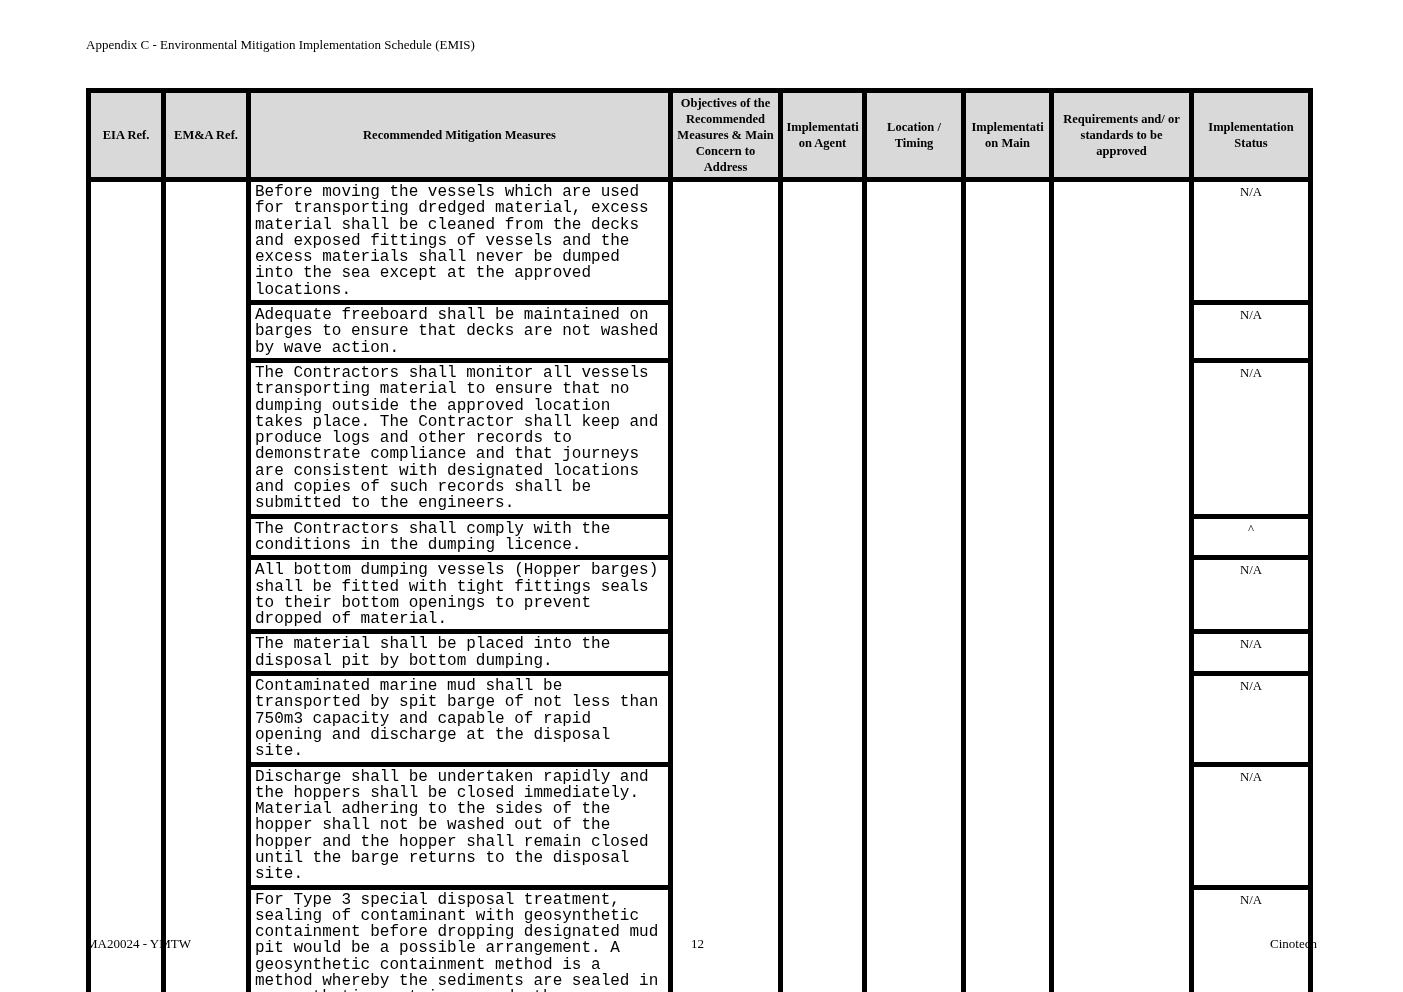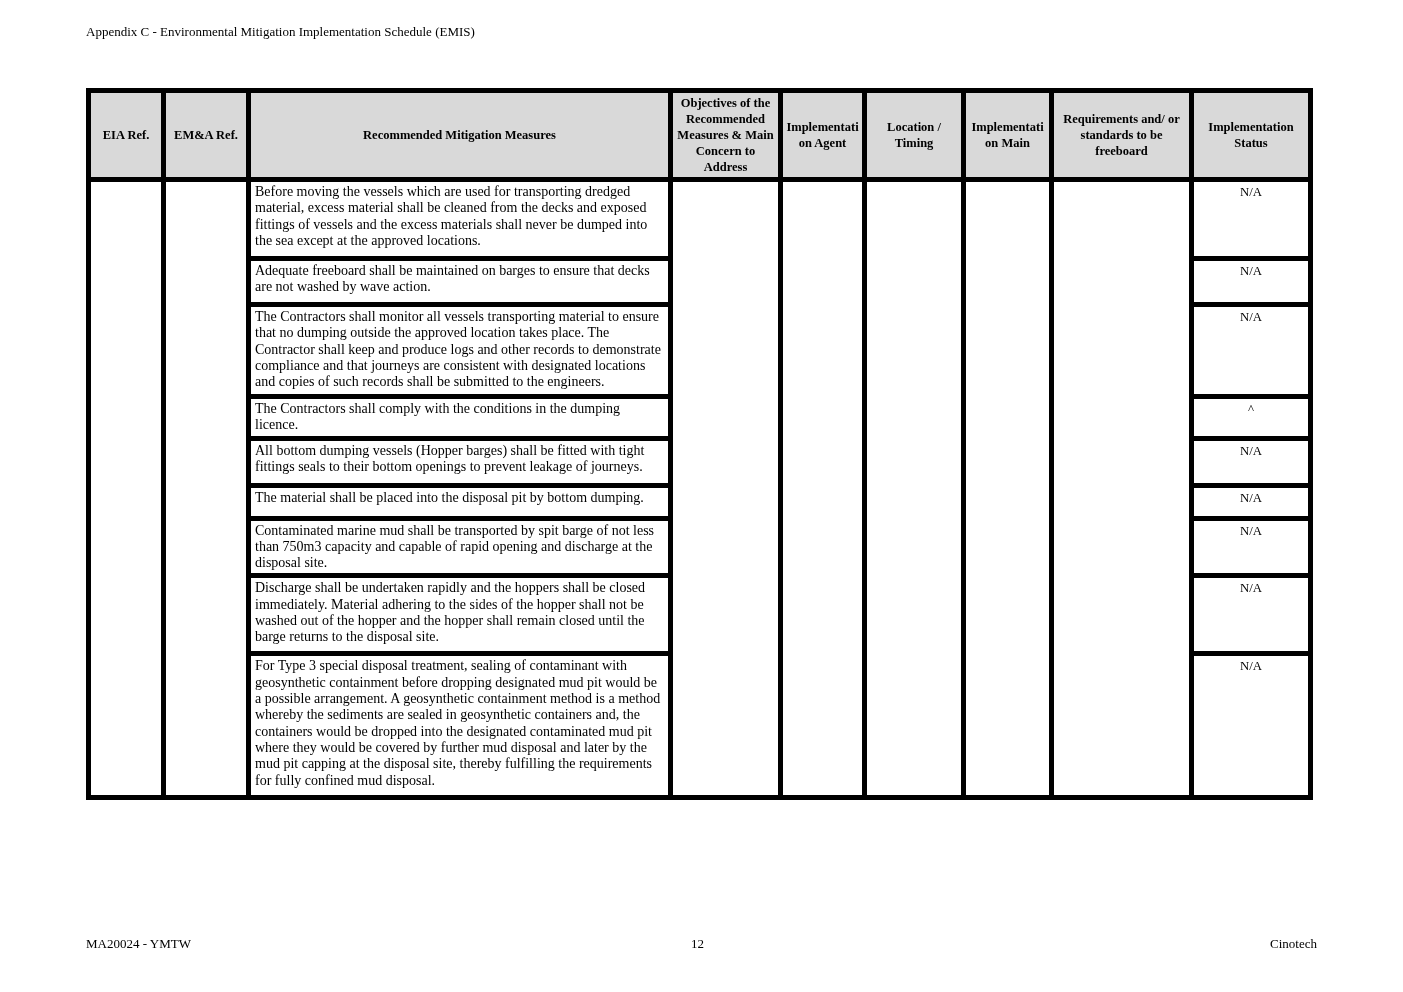--- a/index.html
+++ b/index.html
@@ -12,21 +12,21 @@
     width: 1403px;
     height: 992px;
     background: #ffffff;
     font-family: "Liberation Serif", "DejaVu Serif", serif;
     color: #000000;
     overflow: hidden;
   }
   .doc-title {
     position: absolute;
     left: 86px;
-    top: 24px;
+    top: 37px;
     font-size: 13px;
     white-space: nowrap;
   }
   table.emis {
     position: absolute;
     left: 86px;
     top: 88px;
     width: 1222px;
     border-collapse: collapse;
     table-layout: fixed;
@@ -43,25 +43,26 @@
     font-size: 12.5px;
     line-height: 16px;
     text-align: center;
     vertical-align: middle;
     padding: 2px 3px;
     overflow-wrap: break-word;
     word-wrap: break-word;
   }
   table.emis thead tr { height: 84px; }
   td.measure-cell {
-    font-size: 14px;
+    font-size: 16px;
     line-height: 16.3px;
     text-align: left;
     vertical-align: top;
     padding: 2px 5px 2px 4px;
+    font-family: Liberation Mono, monospace;
   }
   td.status-cell {
     font-size: 12.8px;
     line-height: 15px;
     text-align: center;
     vertical-align: top;
     padding: 3px 2px 2px 2px;
   }
   td.empty-cell {
     vertical-align: top;
@@ -100,21 +101,21 @@
     </colgroup>
     <thead>
       <tr>
         <th>EIA Ref.</th>
         <th>EM&amp;A Ref.</th>
         <th>Recommended Mitigation Measures</th>
         <th>Objectives of the Recommended Measures &amp; Main Concern to Address</th>
         <th>Implementation Agent</th>
         <th>Location / Timing</th>
         <th>Implementation Main</th>
-        <th>Requirements and/ or standards to be freeboard</th>
+        <th>Requirements and/ or standards to be approved</th>
         <th>Implementation Status</th>
       </tr>
     </thead>
     <tbody>
       <tr style="height:79px">
         <td class="empty-cell" rowspan="9"></td>
         <td class="empty-cell" rowspan="9"></td>
         <td class="measure-cell">Before moving the vessels which are used for transporting dredged material, excess material shall be cleaned from the decks and exposed fittings of vessels and the excess materials shall never be dumped into the sea except at the approved locations.</td>
         <td class="empty-cell" rowspan="9"></td>
         <td class="empty-cell" rowspan="9"></td>
@@ -129,21 +130,21 @@
       </tr>
       <tr style="height:92px">
         <td class="measure-cell">The Contractors shall monitor all vessels transporting material to ensure that no dumping outside the approved location takes place. The Contractor shall keep and produce logs and other records to demonstrate compliance and that journeys are consistent with designated locations and copies of such records shall be submitted to the engineers.</td>
         <td class="status-cell">N/A</td>
       </tr>
       <tr style="height:34px">
         <td class="measure-cell">The Contractors shall comply with the conditions in the dumping licence.</td>
         <td class="status-cell">^</td>
       </tr>
       <tr style="height:47px">
-        <td class="measure-cell">All bottom dumping vessels (Hopper barges) shall be fitted with tight fittings seals to their bottom openings to prevent leakage of journeys.</td>
+        <td class="measure-cell">All bottom dumping vessels (Hopper barges) shall be fitted with tight fittings seals to their bottom openings to prevent dropped of material.</td>
         <td class="status-cell">N/A</td>
       </tr>
       <tr style="height:33px">
         <td class="measure-cell">The material shall be placed into the disposal pit by bottom dumping.</td>
         <td class="status-cell">N/A</td>
       </tr>
       <tr style="height:57px">
         <td class="measure-cell">Contaminated marine mud shall be transported by spit barge of not less than 750m3 capacity and capable of rapid opening and discharge at the disposal site.</td>
         <td class="status-cell">N/A</td>
       </tr>

